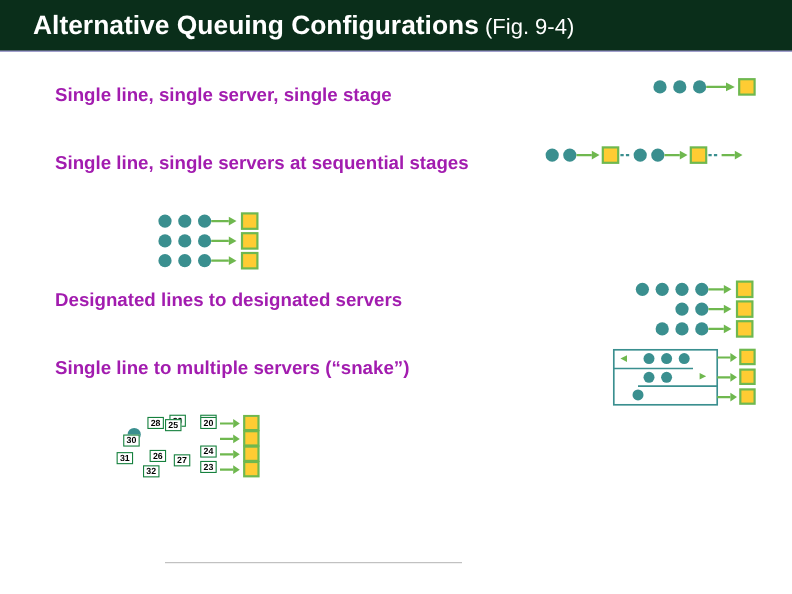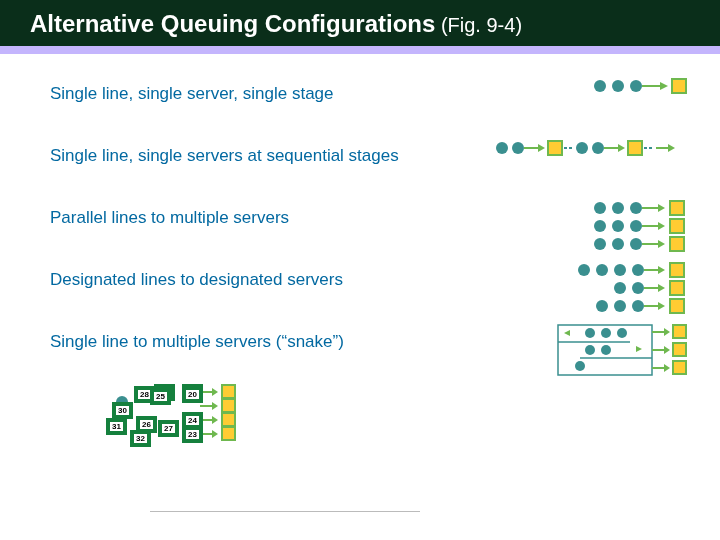--- a/index.html
+++ b/index.html
@@ -1,33 +1,33 @@
 <!DOCTYPE html>
 <html><head>
 <meta charset="utf-8">
 <style>
   * { margin: 0; padding: 0; box-sizing: border-box; }
   body { width: 720px; height: 540px; font-family: Arial, Helvetica, sans-serif; background: #fff; }
   .slide { width: 720px; height: 540px; position: relative; background: #fff; }
-  .header { background: #0a2e1a; width: 100%; padding: 10px 0 8px 0; border-bottom: 8px solid #c4b5fd; }
+  .header { background: #0a2e1a; width: 100%; padding: 10px 0 8px 0; border-bottom: 1px solid #c4b5fd; }
   .title { color: #fff; font-size: 24px; font-weight: bold; padding-left: 30px; }
   .title-sub { font-weight: normal; font-size: 20px; }
   .body { padding: 20px 30px 0 50px; }
   .row { display: flex; justify-content: space-between; align-items: center; margin-bottom: 22px; }
-  .desc { font-size: 17px; font-weight: normal; color: #0369a1; flex: 0 0 440px; }
+  .desc { font-size: 17px; font-weight: bold; color: #a21caf; flex: 0 0 440px; }
   .vis { flex: 0 0 190px; text-align: right; position: relative; height: 40px; }
   .vis svg { display: inline-block; }
   .footer { position: absolute; bottom: 8px; left: 18px; right: 18px; display: flex; justify-content: space-between; font-size: 11px; color: #222; align-items: baseline; }
   .footer-left { font-family: "Times New Roman", serif; }
   .footer-mid { font-family: "Times New Roman", serif; font-style: italic; }
   .footer-right { font-family: Arial, sans-serif; font-size: 14px; }
   .thin-line { position: absolute; bottom: 28px; left: 150px; width: 270px; height: 1px; background: #bbb; }
   
   .tickets { position: relative; width: 190px; height: 56px; }
-  .ticket { position: absolute; font-size: 8px; font-weight: bold; background: #fff; border: 4px solid #15803d; padding: 0 2px; line-height: 9px; }
+  .ticket { position: absolute; font-size: 8px; font-weight: bold; background: #fff; border: 1px solid #15803d; padding: 0 2px; line-height: 9px; }
 </style>
 </head>
 <body>
 
 <div class="slide">
   <div class="header">
     <div class="title">
       <span>Alternative Queuing Configurations</span><span class="title-sub"> (Fig. 9-4)</span>
     </div>
   </div>
@@ -66,21 +66,20 @@
           <polygon points="128,8 135,12 128,16" fill="#6fb84f"></polygon>
           <rect x="138" y="5" width="14" height="14" fill="#ffcc33" stroke="#6fb84f" stroke-width="2"></rect>
           <line x1="154" y1="12" x2="164" y2="12" stroke="#3a8f8f" stroke-width="2" stroke-dasharray="3,2"></line>
           <line x1="166" y1="12" x2="178" y2="12" stroke="#6fb84f" stroke-width="2"></line>
           <polygon points="178,8 185,12 178,16" fill="#6fb84f"></polygon>
         </svg>
       </div>
     </div>
 
     <div class="row">
-      <div class="desc">Parallel lines to multiple servers</div>
       <div class="vis">
         <svg width="190" height="56" viewBox="0 0 190 56">
           <g>
             <circle cx="100" cy="10" r="6" fill="#3a8f8f"></circle>
               <circle cx="118" cy="10" r="6" fill="#3a8f8f"></circle>
               <circle cx="136" cy="10" r="6" fill="#3a8f8f"></circle>
             <line x1="142" y1="10" x2="158" y2="10" stroke="#6fb84f" stroke-width="2"></line>
               <polygon points="158,6 165,10 158,14" fill="#6fb84f"></polygon>
             <rect x="170" y="3" width="14" height="14" fill="#ffcc33" stroke="#6fb84f" stroke-width="2"></rect>
           </g>

